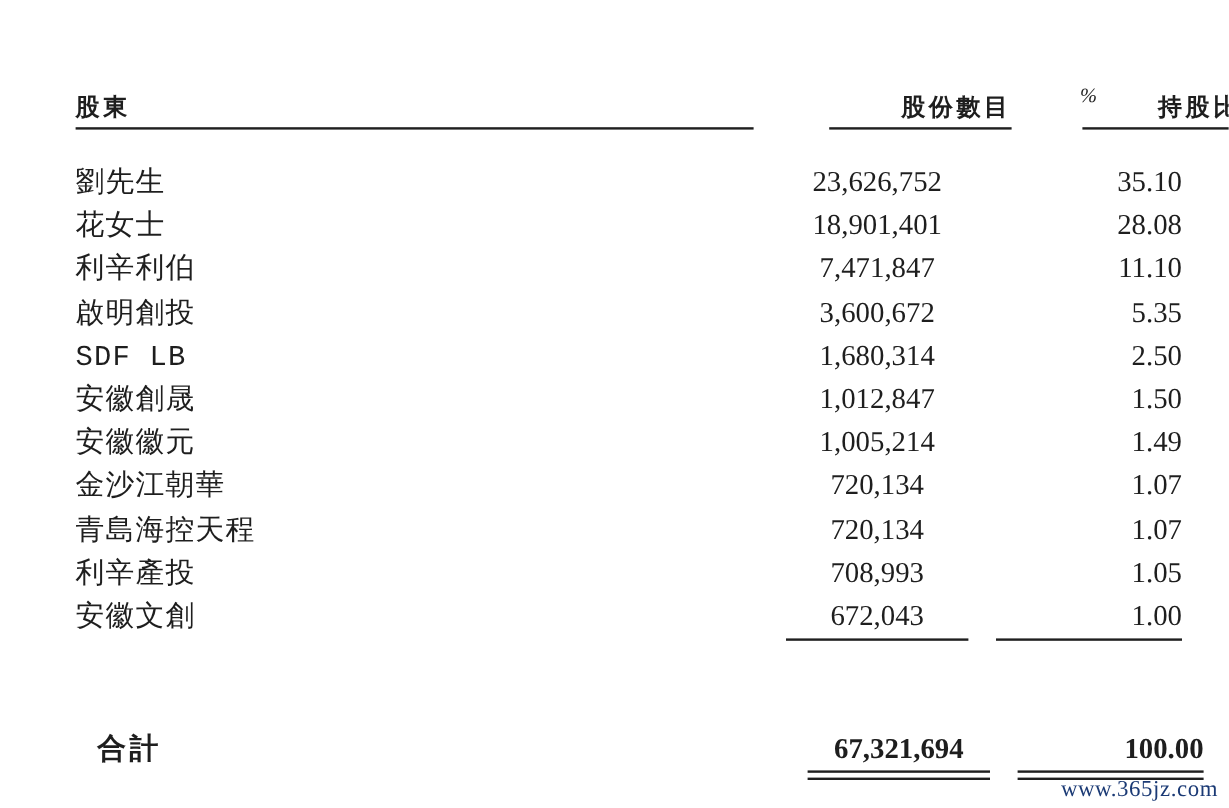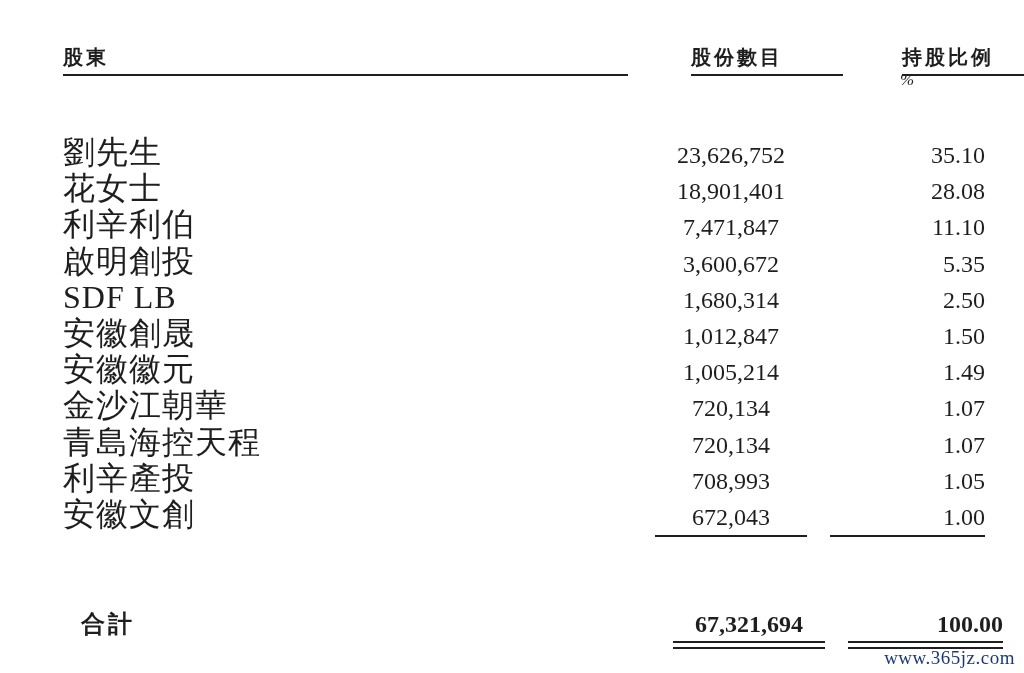--- a/index.html
+++ b/index.html
@@ -27,35 +27,35 @@
 
   
   .hdr-row { position: absolute; top: 44px; left: 0; gap: 36px; }
   .hdr-cell {
     font-weight: bold;
     font-size: 20px;
     letter-spacing: 3px;
     padding-bottom: 3px;
     border-bottom: 2.5px solid #1f1f1f;
   }
-  .hdr-center { text-align: left; }
+  .hdr-center { text-align: right; margin-top: 32px; }
 
   
   .unit-row { position: absolute; top: 70px; left: 0; }
   .unit {
     text-align: center;
     font-style: italic;
     font-size: 17px;
     letter-spacing: 1px;
   }
 
   
   .rows { position: absolute; top: 134px; left: 0; }
   .d-row { line-height: 36.2px; height: 36.2px; }
-  .d-row .c-name { font-size: 32px; letter-spacing: 1px; white-space: nowrap; }
+  .d-row .c-name { font-size: 24px; letter-spacing: 1px; white-space: nowrap; font-family: Liberation Mono, monospace; }
   .num { font-size: 24px; }
   .d-row.last .c-shares,
   .d-row.last .c-pct { border-bottom: 2px solid #1f1f1f; }
 
   
   .total-row { position: absolute; top: 608px; left: 0; margin-left: 18px; }
   .total-row .c-name { font-weight: bold; font-size: 24px; letter-spacing: 3px; }
   .total-num { font-weight: bold; }
   .num-wrap { display: block; line-height: 28px; }
   .dbl {

